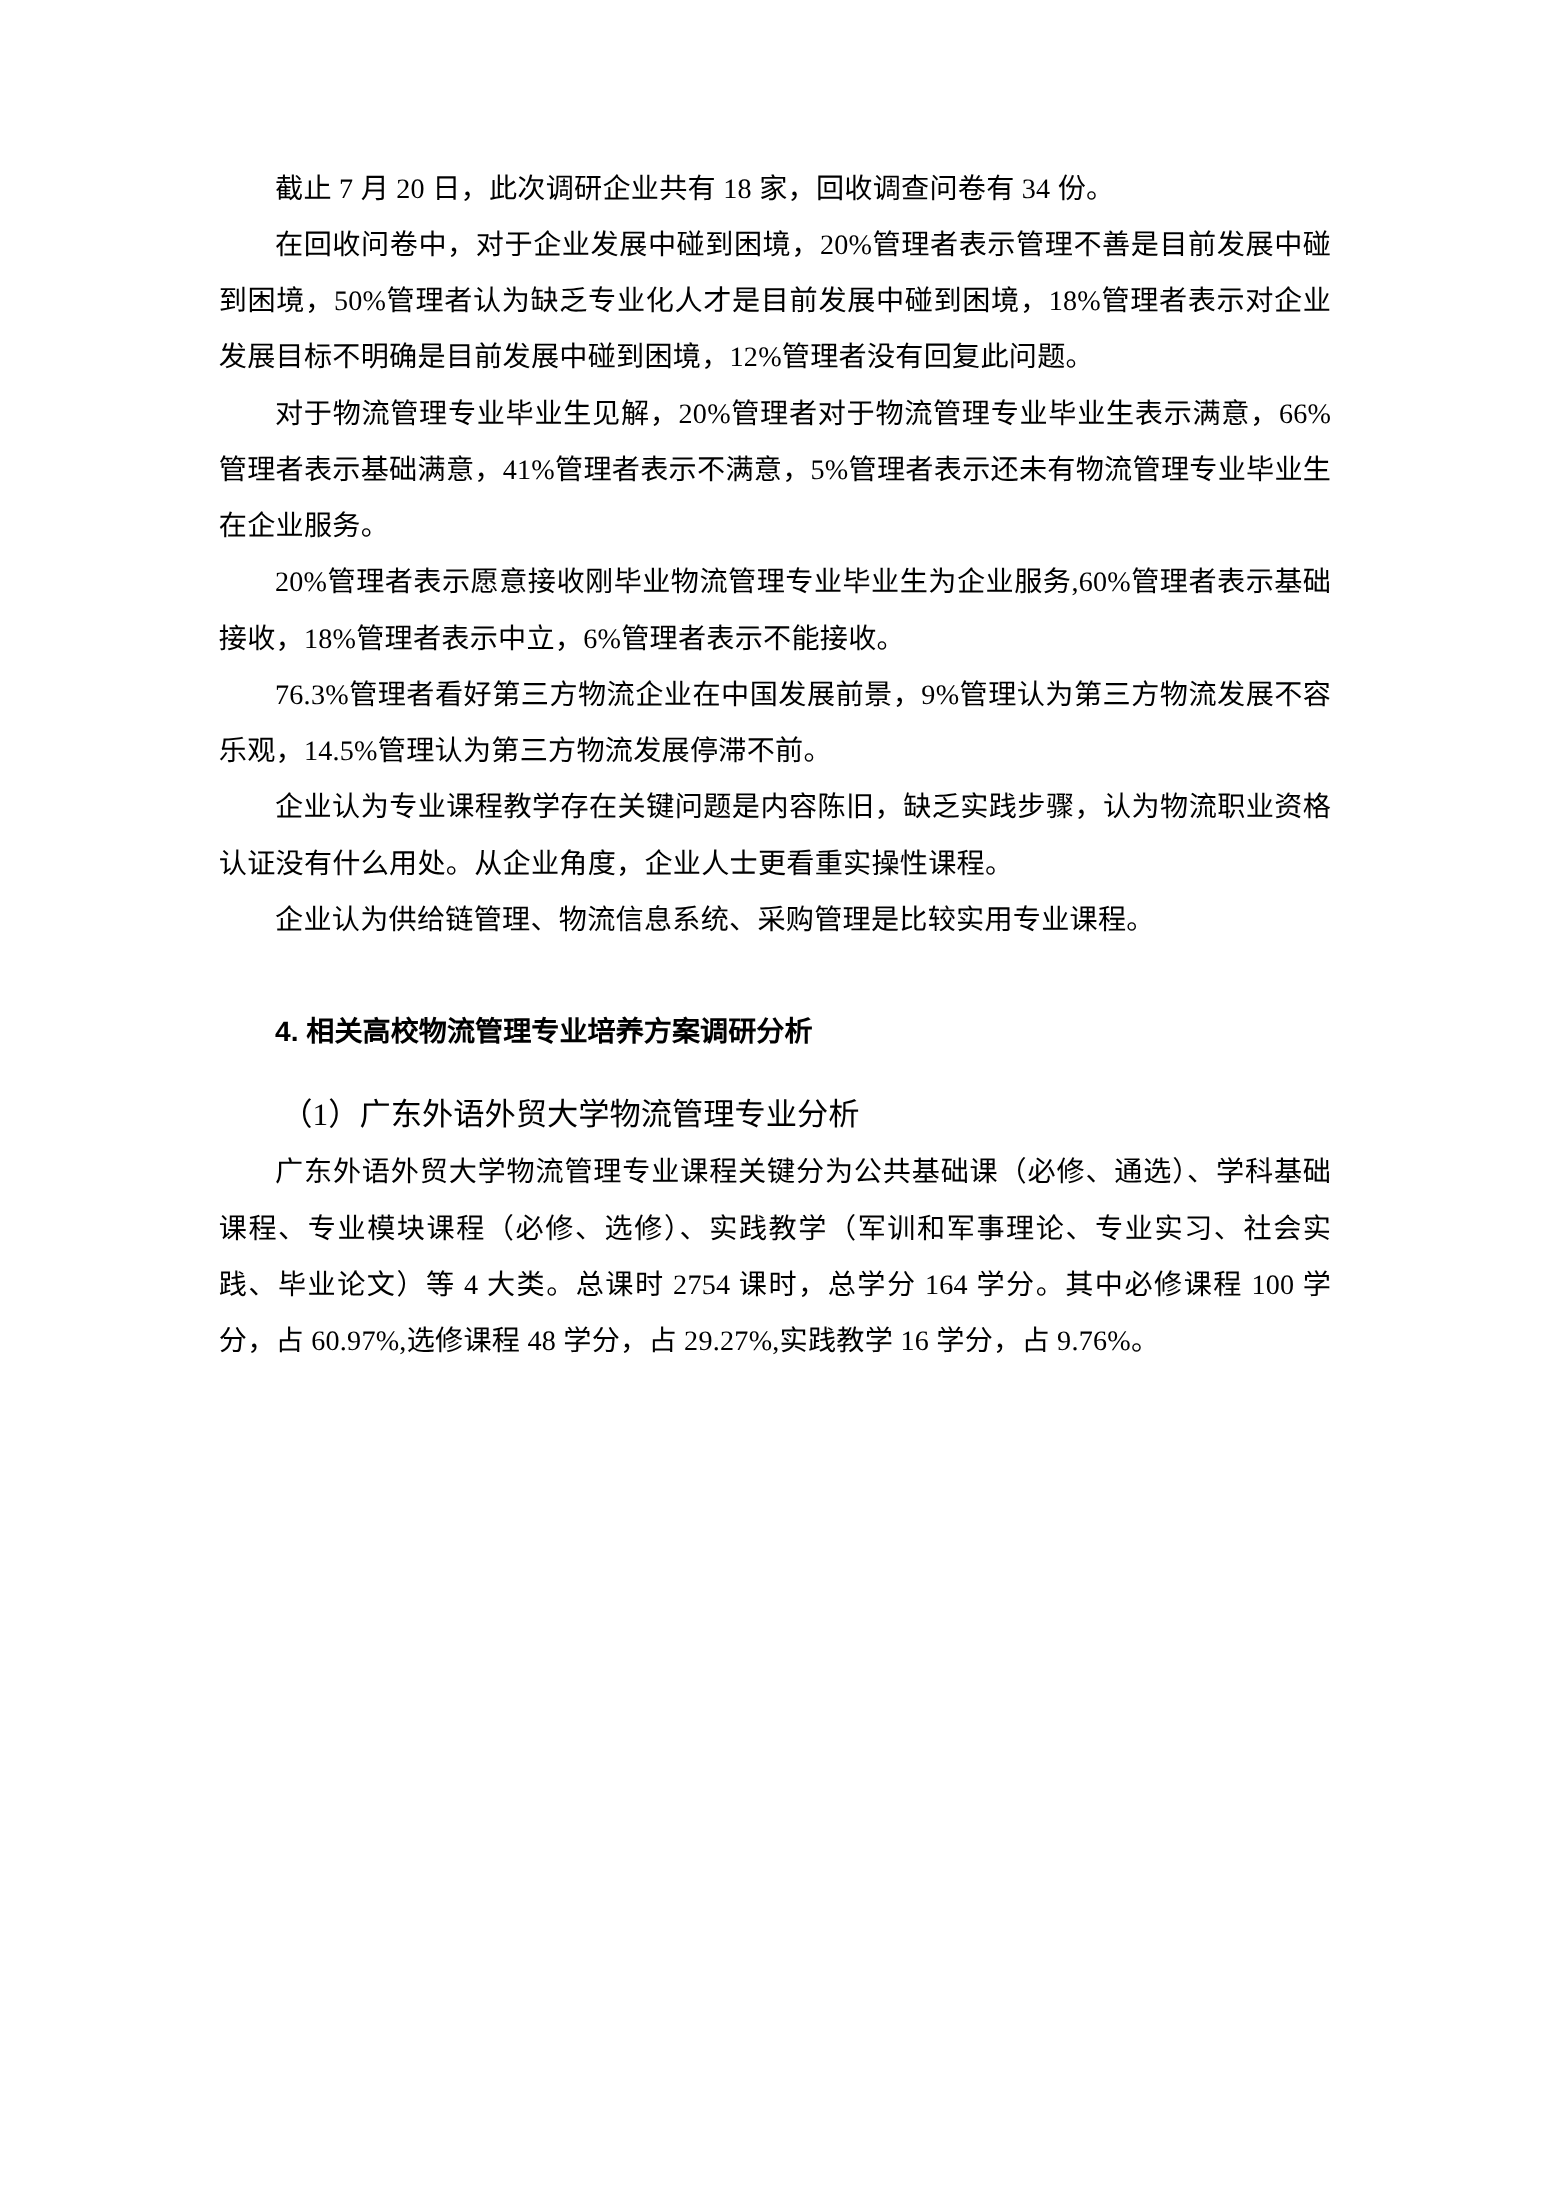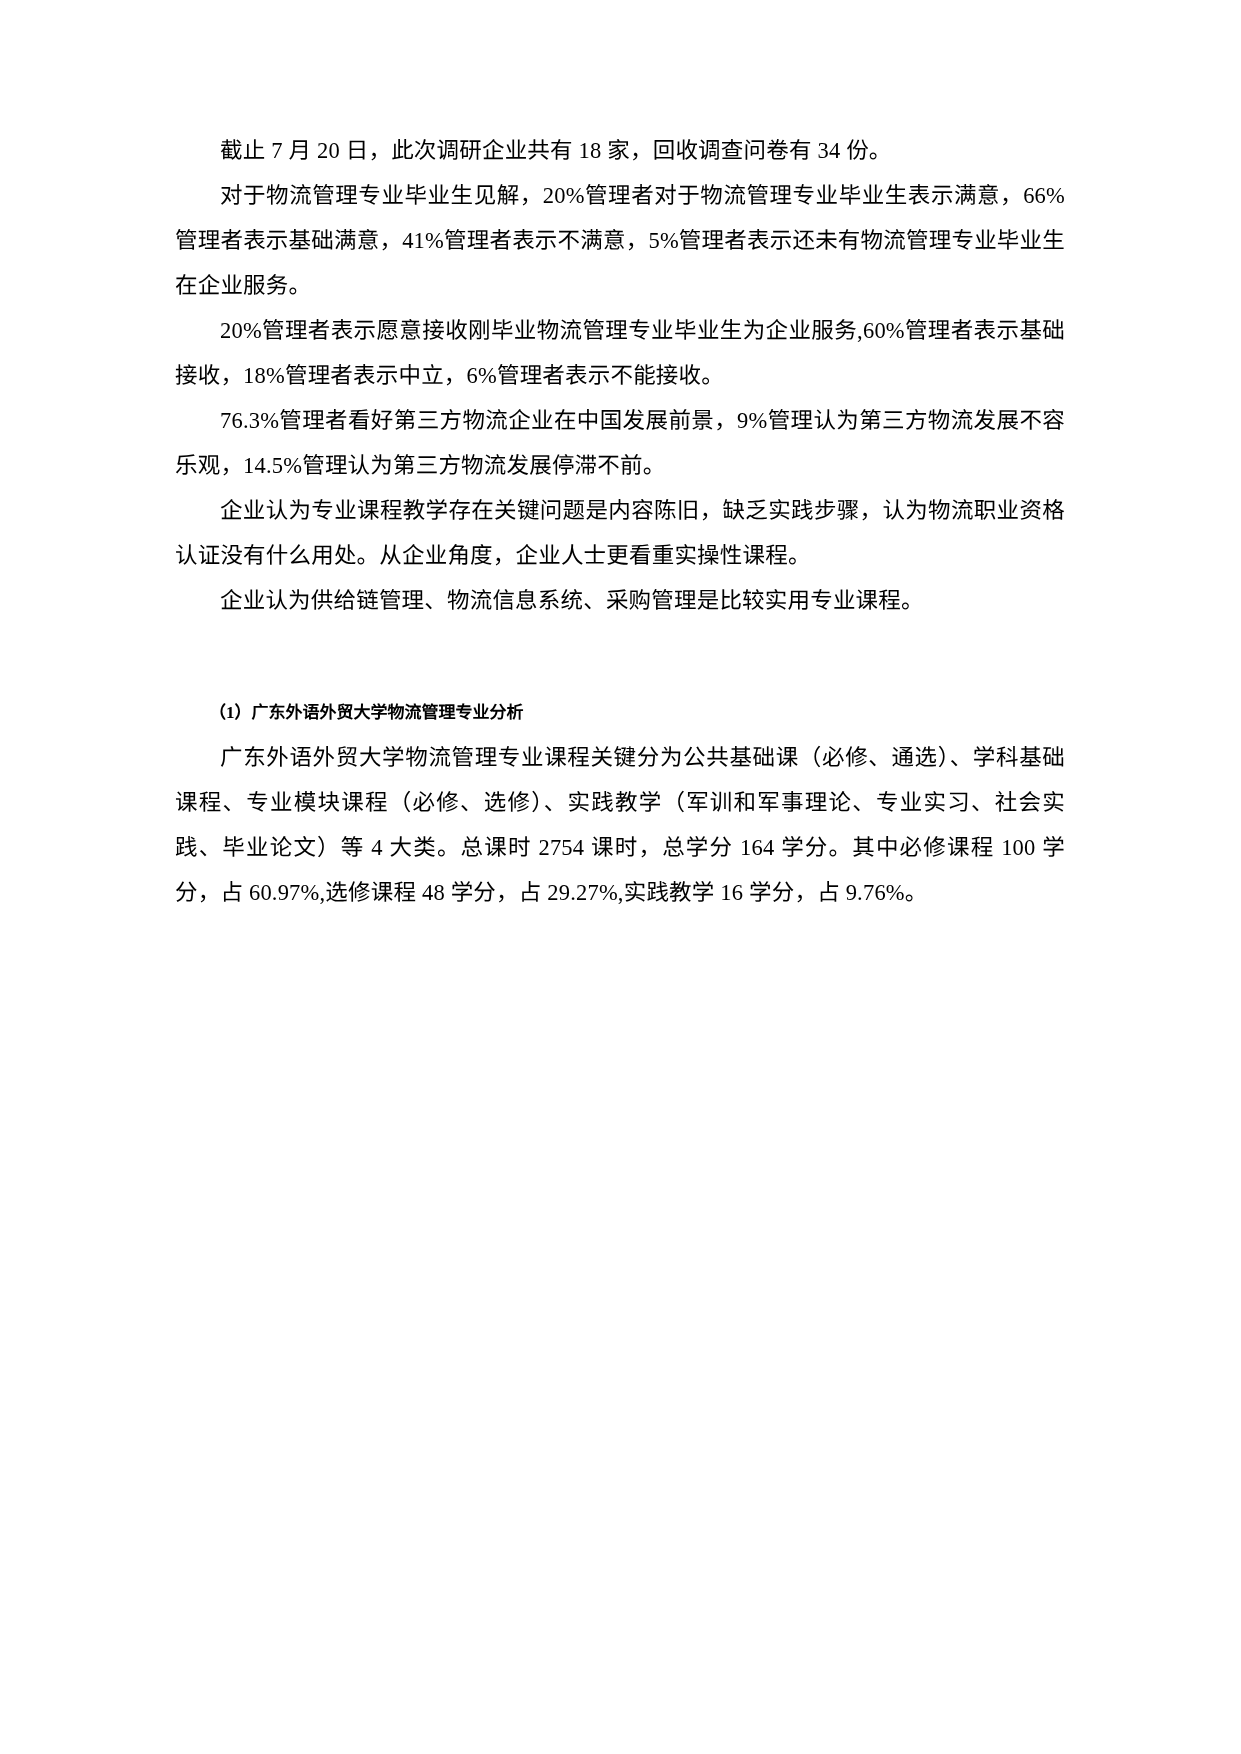--- a/index.html
+++ b/index.html
@@ -46,48 +46,50 @@
   h2.section-heading {
     margin: 0;
     font-size: 22.5px;
     line-height: 45px;
     font-weight: bold;
     text-indent: 2em;
     font-family: "Liberation Sans", "DejaVu Sans", sans-serif;
   }
   h3.sub-heading {
     margin: 0;
-    font-size: 17px;
+    font-size: 25px;
     line-height: 45px;
-    font-weight: bold;
+    font-weight: normal;
     text-indent: 2em;
   }
 </style>
 </head>
 <body>
 
 <div class="page">
   <div class="content">
 
     <p class="para">截止 7 月 20 日，此次调研企业共有 18 家，回收调查问卷有 34 份。</p>
 
+    <p class="para">在回收问卷中，对于企业发展中碰到困境，20%管理者表示管理不善是目前发展中碰到困境，50%管理者认为缺乏专业化人才是目前发展中碰到困境，18%管理者表示对企业发展目标不明确是目前发展中碰到困境，12%管理者没有回复此问题。</p>
 
     <p class="para">对于物流管理专业毕业生见解，20%管理者对于物流管理专业毕业生表示满意，66%管理者表示基础满意，41%管理者表示不满意，5%管理者表示还未有物流管理专业毕业生在企业服务。</p>
 
     <p class="para">20%管理者表示愿意接收刚毕业物流管理专业毕业生为企业服务,60%管理者表示基础接收，18%管理者表示中立，6%管理者表示不能接收。</p>
 
     <p class="para">76.3%管理者看好第三方物流企业在中国发展前景，9%管理认为第三方物流发展不容乐观，14.5%管理认为第三方物流发展停滞不前。</p>
 
 
     <p class="para">企业认为专业课程教学存在关键问题是内容陈旧，缺乏实践步骤，认为物流职业资格认证没有什么用处。从企业角度，企业人士更看重实操性课程。</p>
 
     <p class="para">企业认为供给链管理、物流信息系统、采购管理是比较实用专业课程。</p>
 
     <div class="spacer-lg"></div>
 
+    <h2 class="section-heading">4. 相关高校物流管理专业培养方案调研分析</h2>
 
     <div class="spacer-sm"></div>
 
     <h3 class="sub-heading">（1）广东外语外贸大学物流管理专业分析</h3>
 
     <p class="para">广东外语外贸大学物流管理专业课程关键分为公共基础课（必修、通选）、学科基础课程、专业模块课程（必修、选修）、实践教学（军训和军事理论、专业实习、社会实践、毕业论文）等 4 大类。总课时 2754 课时，总学分 164 学分。其中必修课程 100 学分，占 60.97%,选修课程 48 学分，占 29.27%,实践教学 16 学分，占 9.76%。</p>
 
   </div>
 </div>
 

